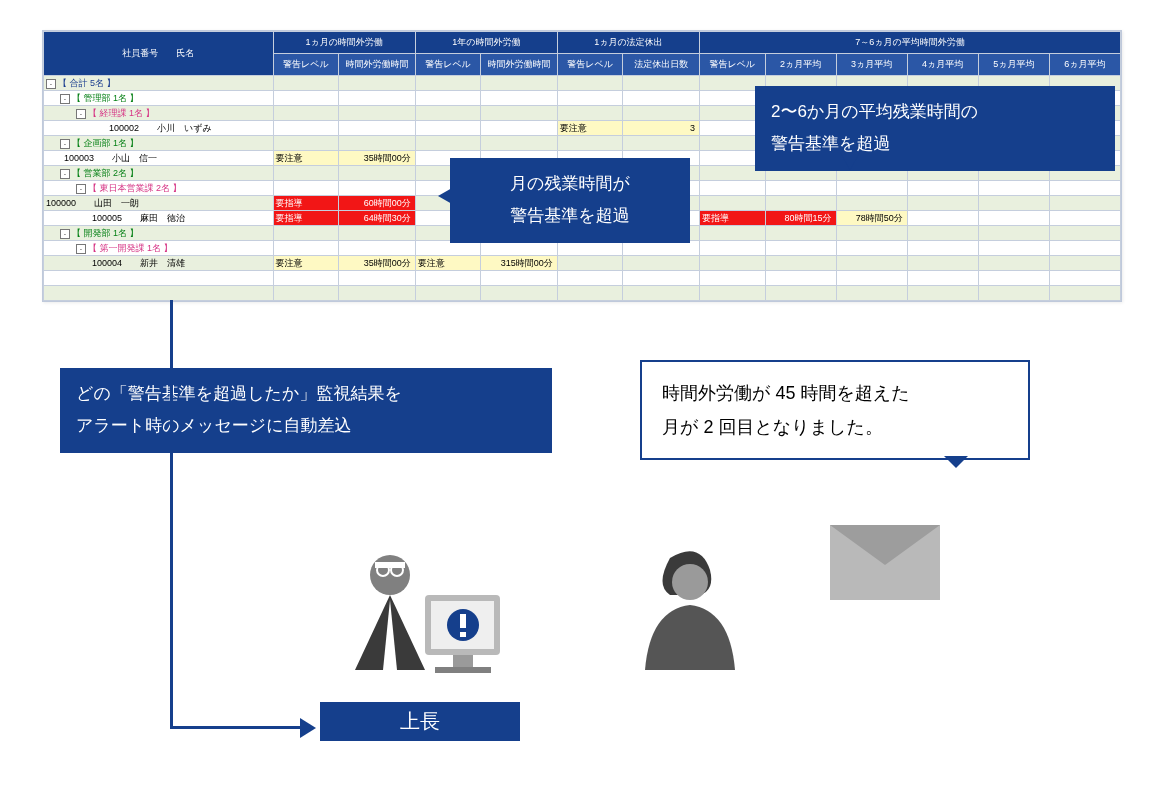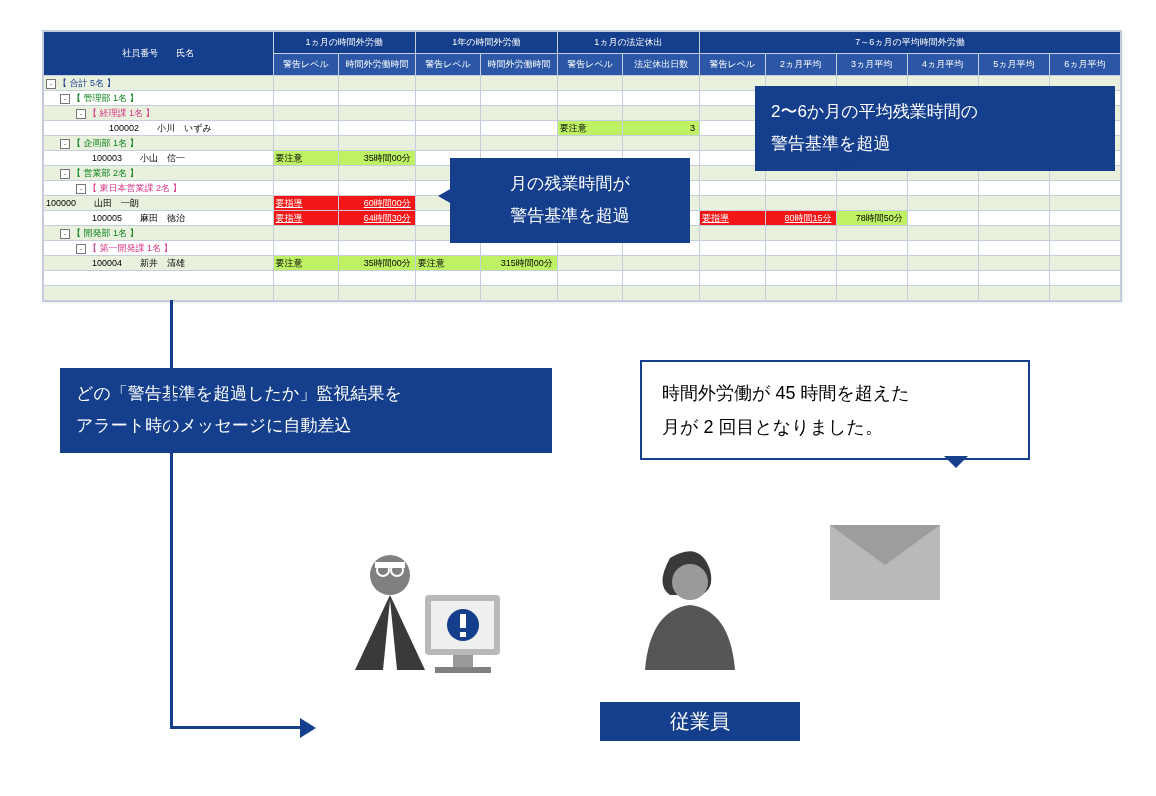--- a/index.html
+++ b/index.html
@@ -11,22 +11,22 @@
   th, td { border: 1px solid #c5cedd; overflow: hidden; white-space: nowrap; text-overflow: clip; }
   thead th { background: #153f8c; color: #fff; font-weight: normal; padding: 4px 4px; }
   .sub th { background: #2b57a6; }
   tbody td { height: 15px; padding: 0 2px; }
   .band    { background: #e9f0de; }
   .grpTotal{ color: #1a3d8f; }
   .grpMgr  { color: #068016; }
   .grpAcct { color: #d63384; }
   .dept    { color: #068016; }
   .person  { color: #000; }
-  .yellow  { background: #bef264; margin-top: 23px; }
-  .red     { background: #f21616; color: #fff; text-decoration: underline; }
+  .yellow  { background: #fef9c3; margin-top: 23px; }
+  .red     { background: #f21616; color: #fff; }
   .num     { text-align: right; padding-right: 4px; }
   .toggle  { display:inline-block; width:10px; height:10px; border:1px solid #777; font-size:7px; line-height:8px; text-align:center; margin-right:2px; color:#333; background:#fff; }
 
   
   .callout { position: absolute; background:#153f8c; color:#fff; font-size:17px; line-height:1.9; padding:10px 16px; }
   .callout-tip { position:absolute; border-style:solid; border-color:transparent; }
 
   
   .flow   { position:absolute; border-left:3px solid #153f8c; }
   .flow-h { position:absolute; border-top:3px solid #153f8c; }
@@ -156,21 +156,21 @@
           <td></td>
           <td></td>
           <td></td>
           <td></td>
           <td></td>
           <td></td>
           <td></td>
           <td></td>
         </tr>
       <tr>
-          <td class="person" style="padding-left:48px"><span>100003</span>　　<span>小山　信一</span></td>
+          <td class="person" style="padding-left:20px"><span>100003</span>　　<span>小山　信一</span></td>
           <td class="yellow">要注意</td>
           <td class="yellow num">35時間00分</td>
           <td></td>
           <td></td>
           <td></td>
           <td></td>
           <td></td>
           <td></td>
           <td></td>
           <td></td>
@@ -343,24 +343,24 @@
     <path d="M20 130 L55 55 L90 130 Z" fill="#3a3a3a"></path>
     <polygon points="55,60 48,130 62,130" fill="#fff"></polygon>
     <rect x="90" y="55" width="75" height="60" rx="4" fill="#b9b9b9"></rect>
     <rect x="96" y="61" width="63" height="48" fill="#efefef"></rect>
     <circle cx="128" cy="85" r="16" fill="#153f8c"></circle>
     <rect x="125" y="74" width="6" height="14" fill="#fff"></rect>
     <rect x="125" y="92" width="6" height="5" fill="#fff"></rect>
     <rect x="118" y="115" width="20" height="12" fill="#9a9a9a"></rect>
     <rect x="100" y="127" width="56" height="6" fill="#808080"></rect>
   </svg>
+  <div class="label">上長</div>
 </div>
 
 <div class="stage" style="left:600px; top:540px; width:200px;">
   <svg class="person-svg" viewBox="0 0 170 150">
     <path d="M55 18 Q85 0 95 30 Q100 50 85 55 L55 55 Q40 45 55 18 Z" fill="#3a3a3a"></path>
     <circle cx="75" cy="42" r="18" fill="#9a9a9a"></circle>
     <path d="M30 130 Q35 70 75 65 Q115 70 120 130 Z" fill="#555"></path>
   </svg>
-  <div class="label">従業員</div>
 </div>
 
 <div class="envelope" style="left:830px; top:525px;"></div>
 
 </body></html>

